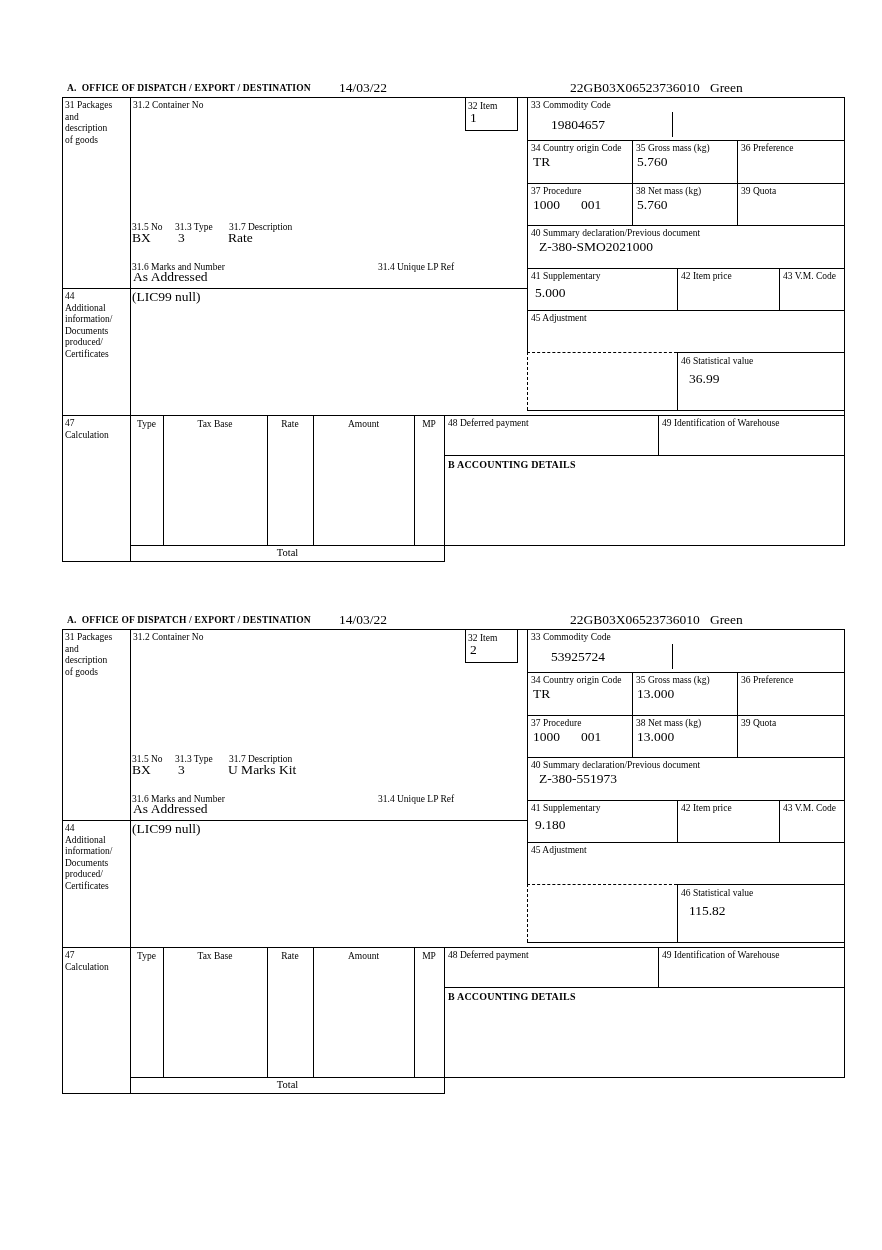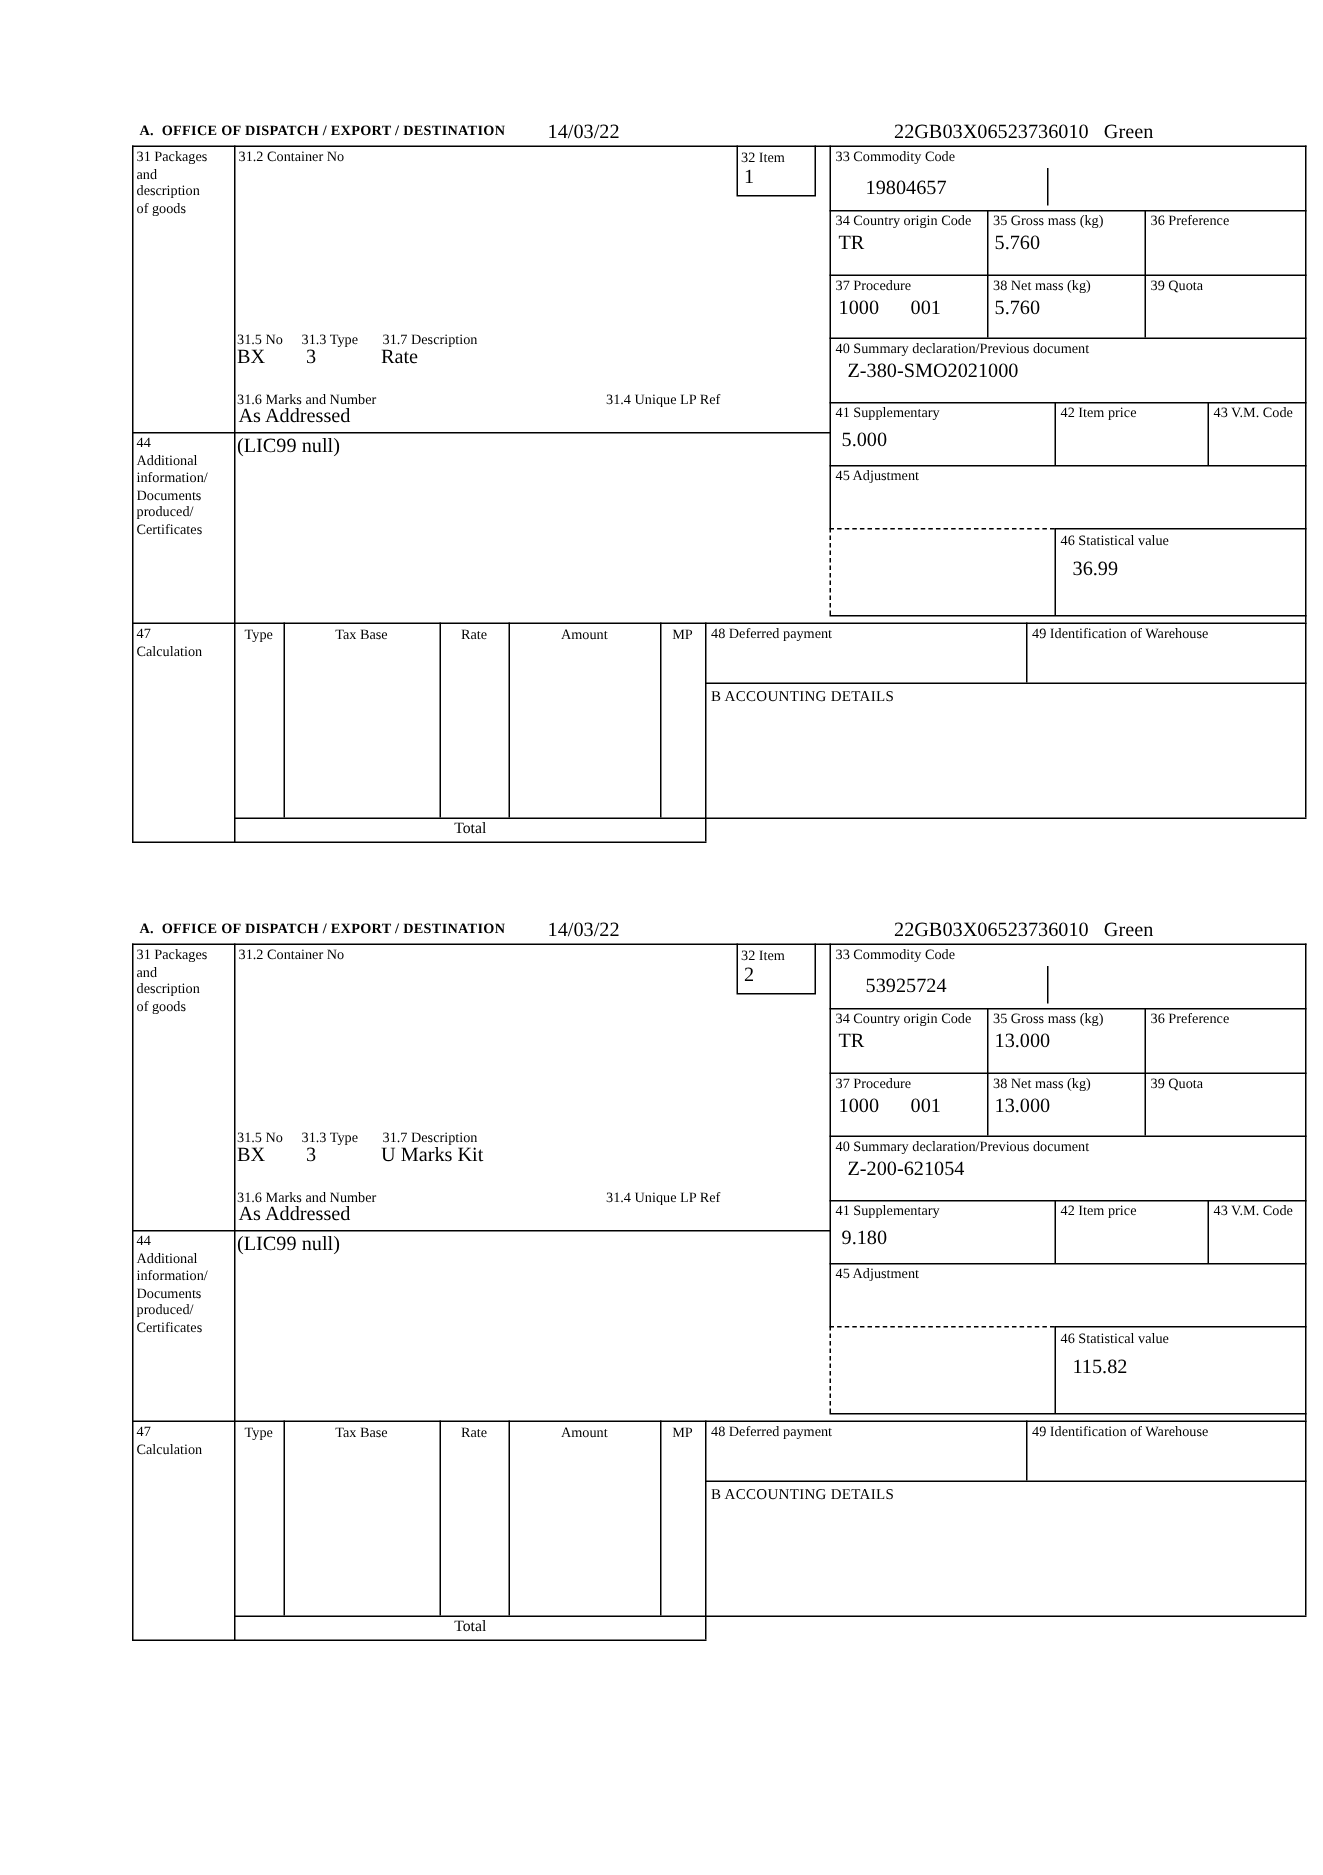--- a/index.html
+++ b/index.html
@@ -1,29 +1,29 @@
 <!DOCTYPE html>
 <html><head>
 <meta charset="utf-8">
 <style>
   * { margin:0; padding:0; box-sizing:border-box; }
   html,body { background:#fff; }
   body {
     width:882px; height:1250px; position:relative;
     font-family:"Liberation Serif", serif; color:#000;
   }
-  .block { position:absolute; left:88px; width:783px; height:482px; }
+  .block { position:absolute; left:62px; width:783px; height:482px; }
   .hl { position:absolute; height:1px; background:#000; }
   .vl { position:absolute; width:1px; background:#000; }
   .hl.dash { background:none; border-top:1px dashed #000; height:0; }
   .vl.dash { background:none; border-left:1px dashed #000; width:0; }
   .lbl { position:absolute; font-size:9.5px; line-height:1.22; white-space:pre-line; }
   .val { position:absolute; font-size:13.5px; line-height:1.1; white-space:pre; }
   .office { position:absolute; font-weight:700; font-size:9.5px; white-space:pre; letter-spacing:.2px; }
-  .acct { font-weight:400; font-size:10px; letter-spacing:.2px; }
+  .acct { font-weight:700; font-size:10px; letter-spacing:.2px; }
   .ctr { text-align:center; }
 </style>
 </head>
 <body>
 
 <div id="page">
   <div class="block" style="top: 80px;">
 
     <div class="office" style="left:5px;top:3px">A.  OFFICE OF DISPATCH / EXPORT / DESTINATION</div>
     <div class="val" style="left:277px;top:1px">14/03/22</div>
@@ -214,20 +214,20 @@
     <div class="val" style="left:408px;top:31px">2</div>
     <div class="val" style="left:489px;top:38px">53925724</div>
     <div class="val" style="left:471px;top:75px">TR</div>
     <div class="val" style="left:575px;top:75px">13.000</div>
     <div class="val" style="left:471px;top:118px">1000</div>
     <div class="val" style="left:519px;top:118px">001</div>
     <div class="val" style="left:575px;top:118px">13.000</div>
     <div class="val" style="left:70px;top:151px">BX</div>
     <div class="val" style="left:116px;top:151px">3</div>
     <div class="val" style="left:166px;top:151px">U Marks Kit</div>
-    <div class="val" style="left:477px;top:160px">Z-200-621054</div>
+    <div class="val" style="left:477px;top:160px">Z-380-551973</div>
     <div class="val" style="left:71px;top:190px">As Addressed</div>
     <div class="val" style="left:473px;top:206px">9.180</div>
     <div class="val" style="left:70px;top:210px">(LIC99 null)</div>
     <div class="val" style="left:627px;top:292px">115.82</div>
 
   </div>
 </div>
 
 </body></html>

